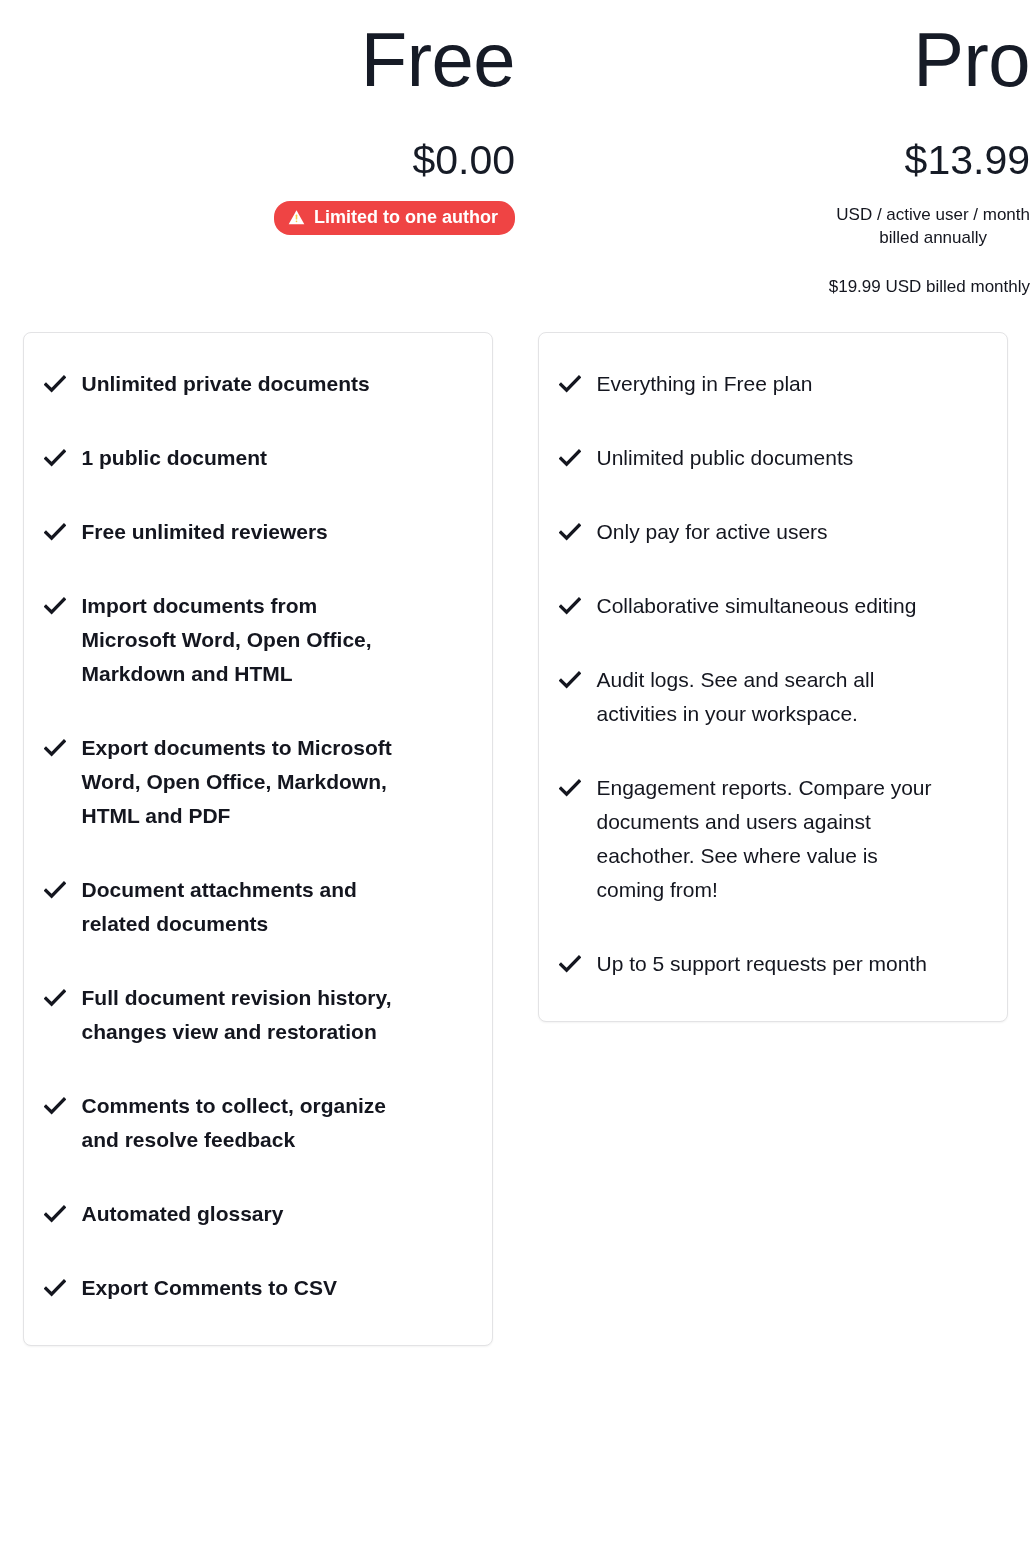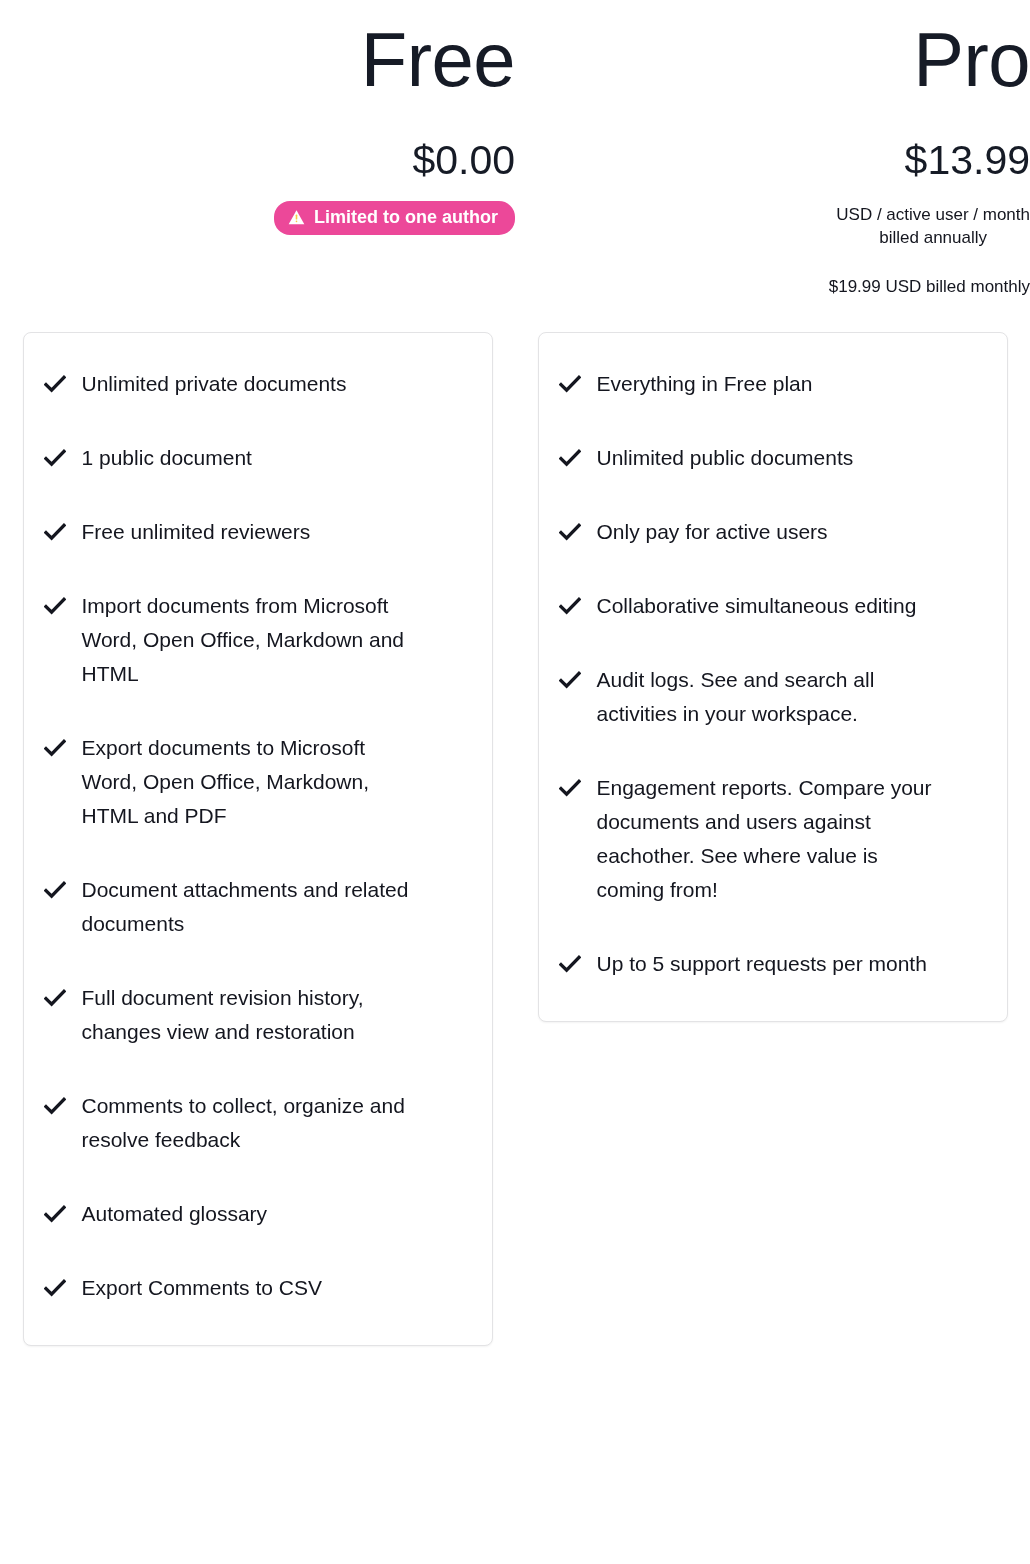--- a/index.html
+++ b/index.html
@@ -49,21 +49,21 @@
     font-weight: 400;
     color: #161b26;
     margin-top: 42px;
   }
   .badge {
     margin-top: 20px;
     display: inline-flex;
     align-items: center;
     justify-content: center;
     gap: 9px;
-    background: #ec4899;
+    background: #ef4444;
     color: #ffffff;
     font-size: 18px;
     font-weight: bold;
     border-radius: 16px;
     padding: 6px 17px 8px 14px;
     box-sizing: border-box;
     height: 34px;
     line-height: 1;
   }
   .warn-icon {
@@ -119,21 +119,21 @@
     display: flex;
     align-items: center;
     height: 34px;
     color: #14161f;
   }
   .check-icon svg { display: block; }
   .feature-text {
     flex: 1;
     max-width: 340px;
   }
-  .col-free .feature-text { max-width: 335px; }
+  .col-free .feature-text { max-width: 335px; font-weight: bold; }
   .col-pro .feature-text { max-width: 345px; }
 </style>
 </head>
 <body>
 
 <div class="pricing-wrap">
 
   <div class="plan-col col-free">
     <div class="plan-head">
       <div class="plan-title">Free</div>

